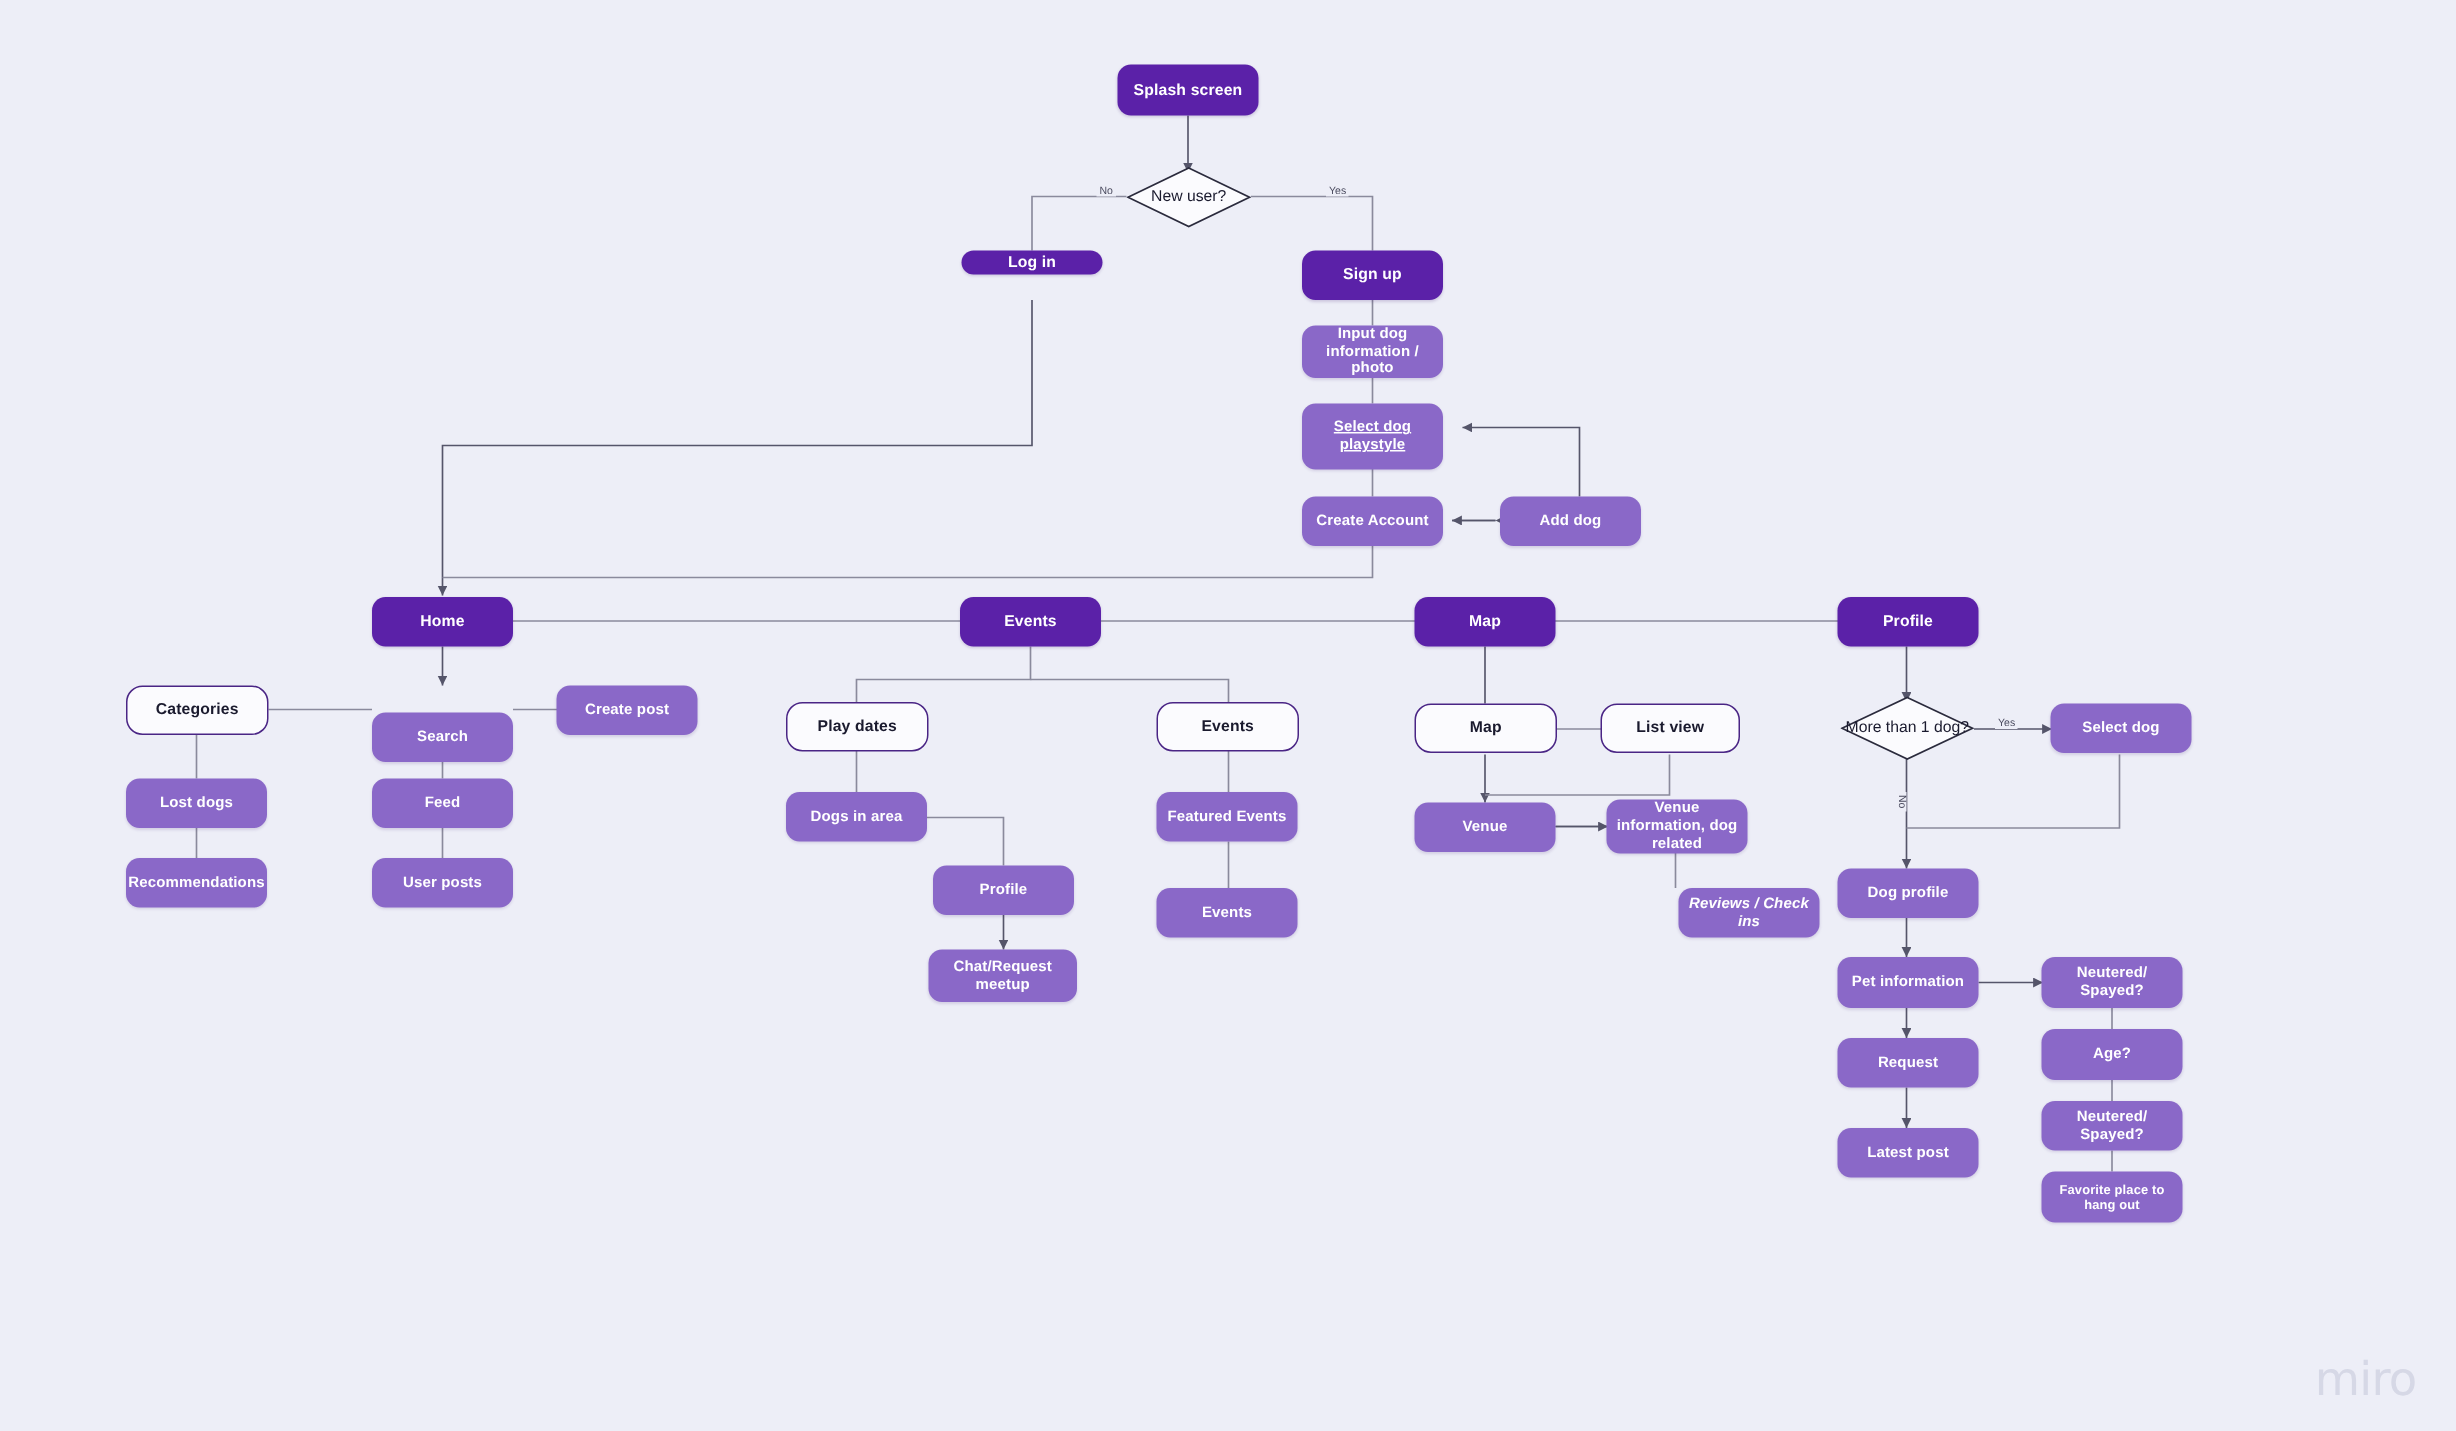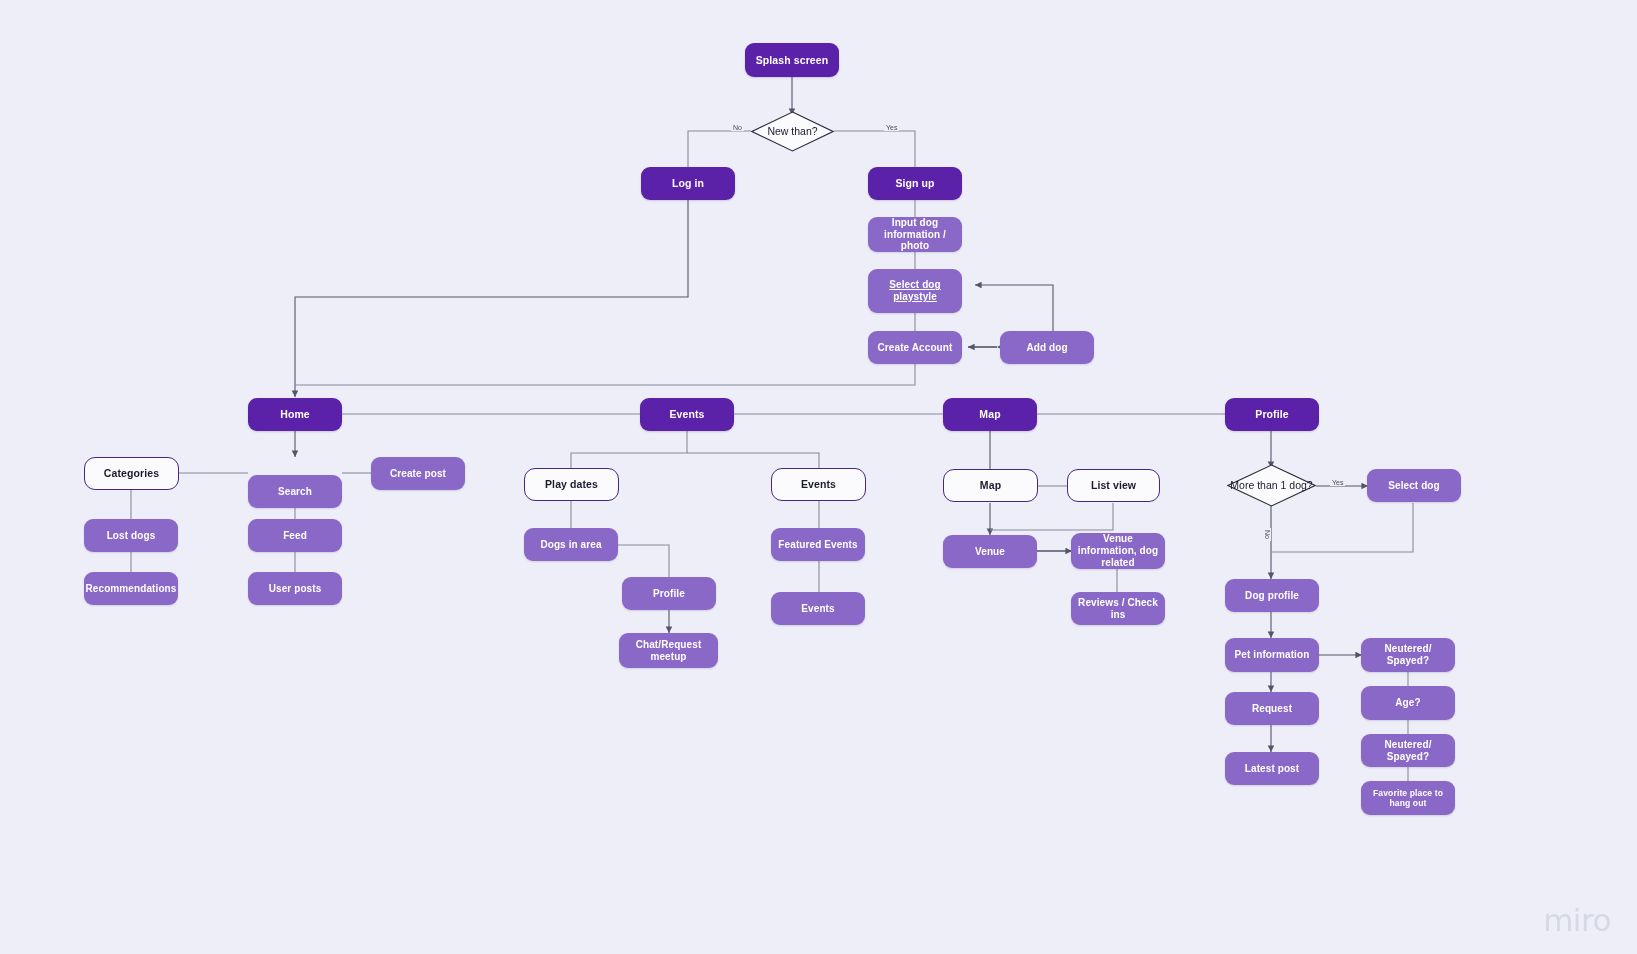--- a/index.html
+++ b/index.html
@@ -160,26 +160,26 @@
       <path d="M1408,767 L1408,781"></path>
     </g>
   </svg>
 
   <div class="node dark" style="left:745px; top:43px; width:94px; height:34px;">Splash screen</div>
 
   <div class="diamond" style="left:751px; top:111px; width:83px; height:41px;">
     <svg class="dshape" viewBox="0 0 83 41">
       <polygon points="41.5,1 82,20.5 41.5,40 1,20.5" fill="#fbfbfe" stroke="#2b2b3d" stroke-width="1.1"></polygon>
     </svg>
-    <span class="dlabel">New than?</span>
+    <span class="dlabel">New user?</span>
   </div>
   <span class="edge-label" style="left:731px; top:124px;">No</span>
   <span class="edge-label" style="left:884px; top:124px;">Yes</span>
 
-  <div class="node dark" style="left:641px; top:167px; width:94px; height:33px;">Log in</div>
+  <div class="node dark" style="left:641px; top:167px; width:94px; height:16px;">Log in</div>
 
   <div class="node dark" style="left:868px; top:167px; width:94px; height:33px;">Sign up</div>
 
   <div class="node light" style="left:868px; top:217px; width:94px; height:35px;">Input dog information / photo</div>
 
   <div class="node light" style="left:868px; top:269px; width:94px; height:44px;text-decoration:underline;">Select dog playstyle</div>
 
   <div class="node light" style="left:868px; top:331px; width:94px; height:33px;">Create Account</div>
 
   <div class="node light" style="left:1000px; top:331px; width:94px; height:33px;">Add dog</div>
@@ -221,21 +221,21 @@
   <div class="node light" style="left:619px; top:633px; width:99px; height:35px;">Chat/Request meetup</div>
 
   <div class="node outline" style="left:943px; top:469px; width:95px; height:33px;">Map</div>
 
   <div class="node outline" style="left:1067px; top:469px; width:93px; height:33px;">List view</div>
 
   <div class="node light" style="left:943px; top:535px; width:94px; height:33px;">Venue</div>
 
   <div class="node light" style="left:1071px; top:533px; width:94px; height:36px;">Venue information, dog related</div>
 
-  <div class="node light" style="left:1071px; top:592px; width:94px; height:33px;">Reviews / Check ins</div>
+  <div class="node light" style="left:1119px; top:592px; width:94px; height:33px;font-style:italic;">Reviews / Check ins</div>
 
   <div class="diamond" style="left:1227px; top:464px; width:89px; height:43px;">
     <svg class="dshape" viewBox="0 0 89 43">
       <polygon points="44.5,1 88,21.5 44.5,42 1,21.5" fill="#fbfbfe" stroke="#2b2b3d" stroke-width="1.1"></polygon>
     </svg>
     <span class="dlabel">More than 1 dog?</span>
   </div>
   <span class="edge-label" style="left:1330px; top:479px;">Yes</span>
   <span class="edge-label vertical" style="left:1264px; top:528px;">No</span>
 

